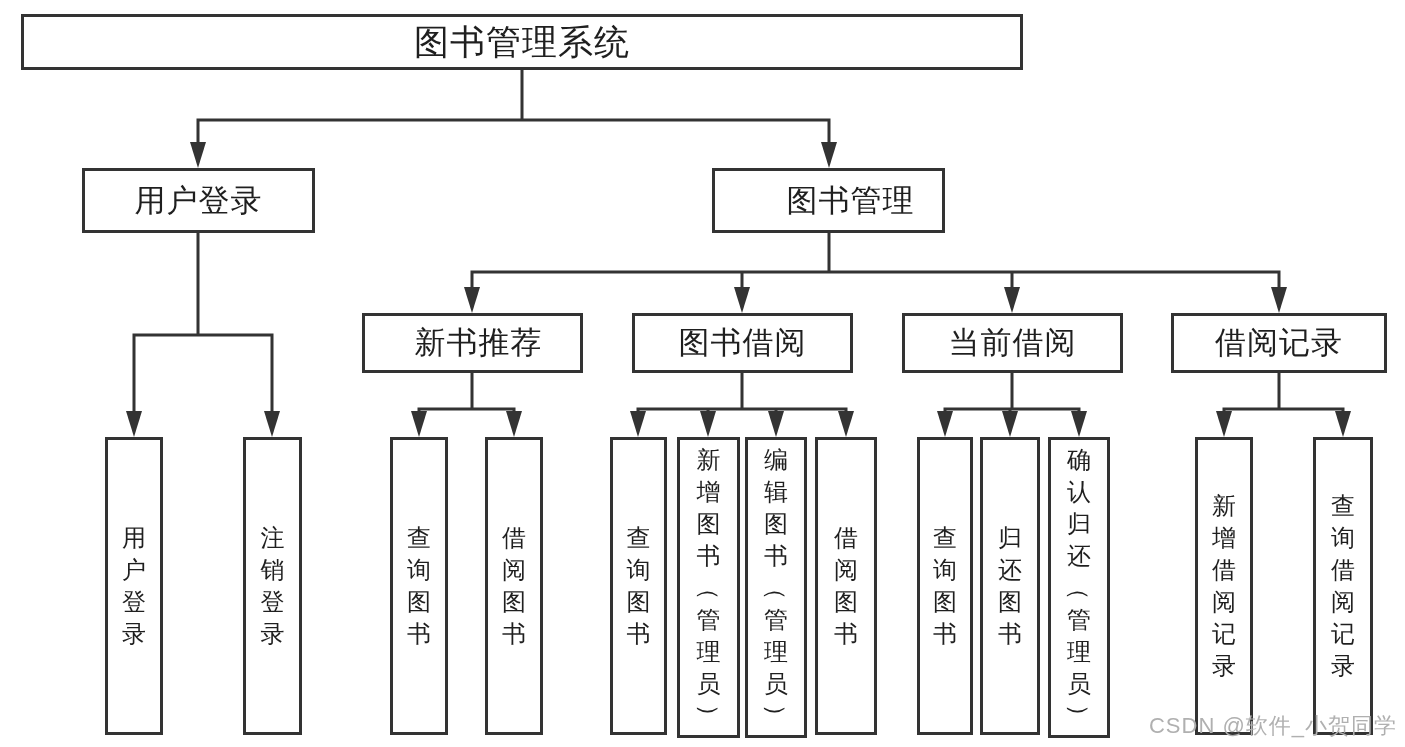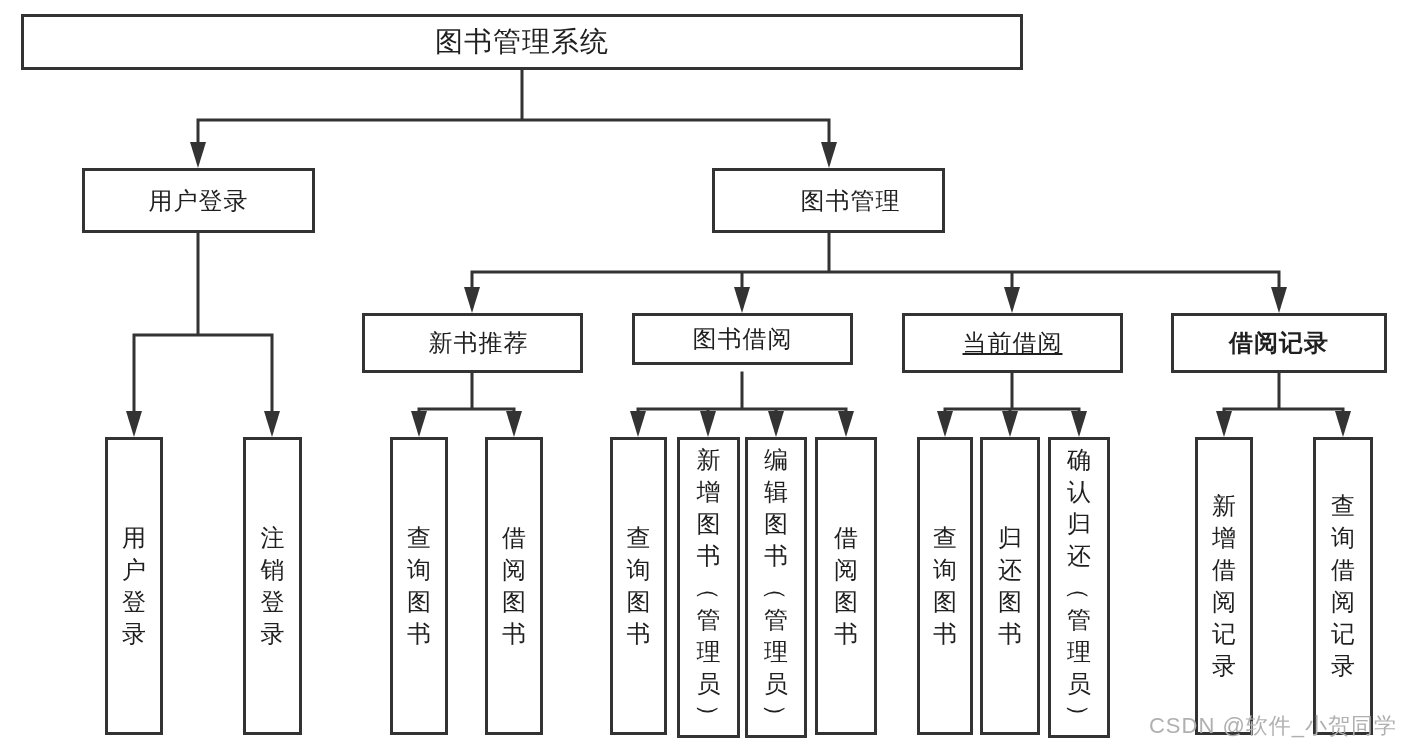--- a/index.html
+++ b/index.html
@@ -5,21 +5,21 @@
   html,body { margin:0; padding:0; background:#ffffff; }
   .stage {
     position:relative; width:1405px; height:747px; background:#ffffff;
     font-family:"Liberation Sans","DejaVu Sans",sans-serif; overflow:hidden;
   }
   .edges { position:absolute; left:0; top:0; }
   .hbox {
     position:absolute; box-sizing:border-box; background:#ffffff;
     border:3px solid #333333; color:#1f1f1f;
     display:flex; align-items:center; justify-content:center;
-    font-size:24px; letter-spacing:1px; white-space:nowrap;
+    font-size:31px; letter-spacing:1px; white-space:nowrap;
   }
   .vbox {
     position:absolute; box-sizing:border-box; background:#ffffff;
     border:3px solid #333333; color:#1f1f1f;
     display:flex; flex-direction:column; align-items:center; justify-content:center;
   }
   .vchar { display:block; height:32px; line-height:32px; font-size:24px; text-align:center; }
   .vchar.rot { transform:rotate(90deg); }
   .watermark {
     position:absolute; right:8px; top:711px; font-size:22px;
@@ -64,41 +64,41 @@
       <polygon points="768,411 784,411 776,437"></polygon>
       <polygon points="838,411 854,411 846,437"></polygon>
       <polygon points="937,411 953,411 945,437"></polygon>
       <polygon points="1002,411 1018,411 1010,437"></polygon>
       <polygon points="1071,411 1087,411 1079,437"></polygon>
       <polygon points="1216,411 1232,411 1224,437"></polygon>
       <polygon points="1335,411 1351,411 1343,437"></polygon>
     </g>
   </svg>
 
-  <div class="hbox" style="left:21px; top:14px; width:1002px; height:56px; font-size:28px;">
+  <div class="hbox" style="left:21px; top:14px; width:1002px; height:56px; font-size:35px;">
     <span>图书管理系统</span>
   </div>
 
   <div class="hbox" style="left:82px; top:168px; width:233px; height:65px;">
     <span>用户登录</span>
   </div>
   <div class="hbox" style="left:712px; top:168px; width:233px; height:65px;padding-left:44px;">
     <span>图书管理</span>
   </div>
 
   <div class="hbox" style="left:362px; top:313px; width:221px; height:60px;padding-left:12px;">
     <span>新书推荐</span>
   </div>
-  <div class="hbox" style="left:632px; top:313px; width:221px; height:52px;">
+  <div class="hbox" style="left:632px; top:313px; width:221px; height:60px;">
     <span>图书借阅</span>
   </div>
-  <div class="hbox" style="left:902px; top:313px; width:221px; height:60px;text-decoration:underline;">
+  <div class="hbox" style="left:902px; top:313px; width:221px; height:60px;">
     <span>当前借阅</span>
   </div>
-  <div class="hbox" style="left:1171px; top:313px; width:216px; height:60px;font-weight:bold;">
+  <div class="hbox" style="left:1171px; top:313px; width:216px; height:60px;">
     <span>借阅记录</span>
   </div>
 
   <div class="vbox" style="left:105px; top:437px; width:58px; height:298px;">
       <span class="vchar">用</span>
       <span class="vchar">户</span>
       <span class="vchar">登</span>
       <span class="vchar">录</span>
     </div>
   <div class="vbox" style="left:243px; top:437px; width:59px; height:298px;">

